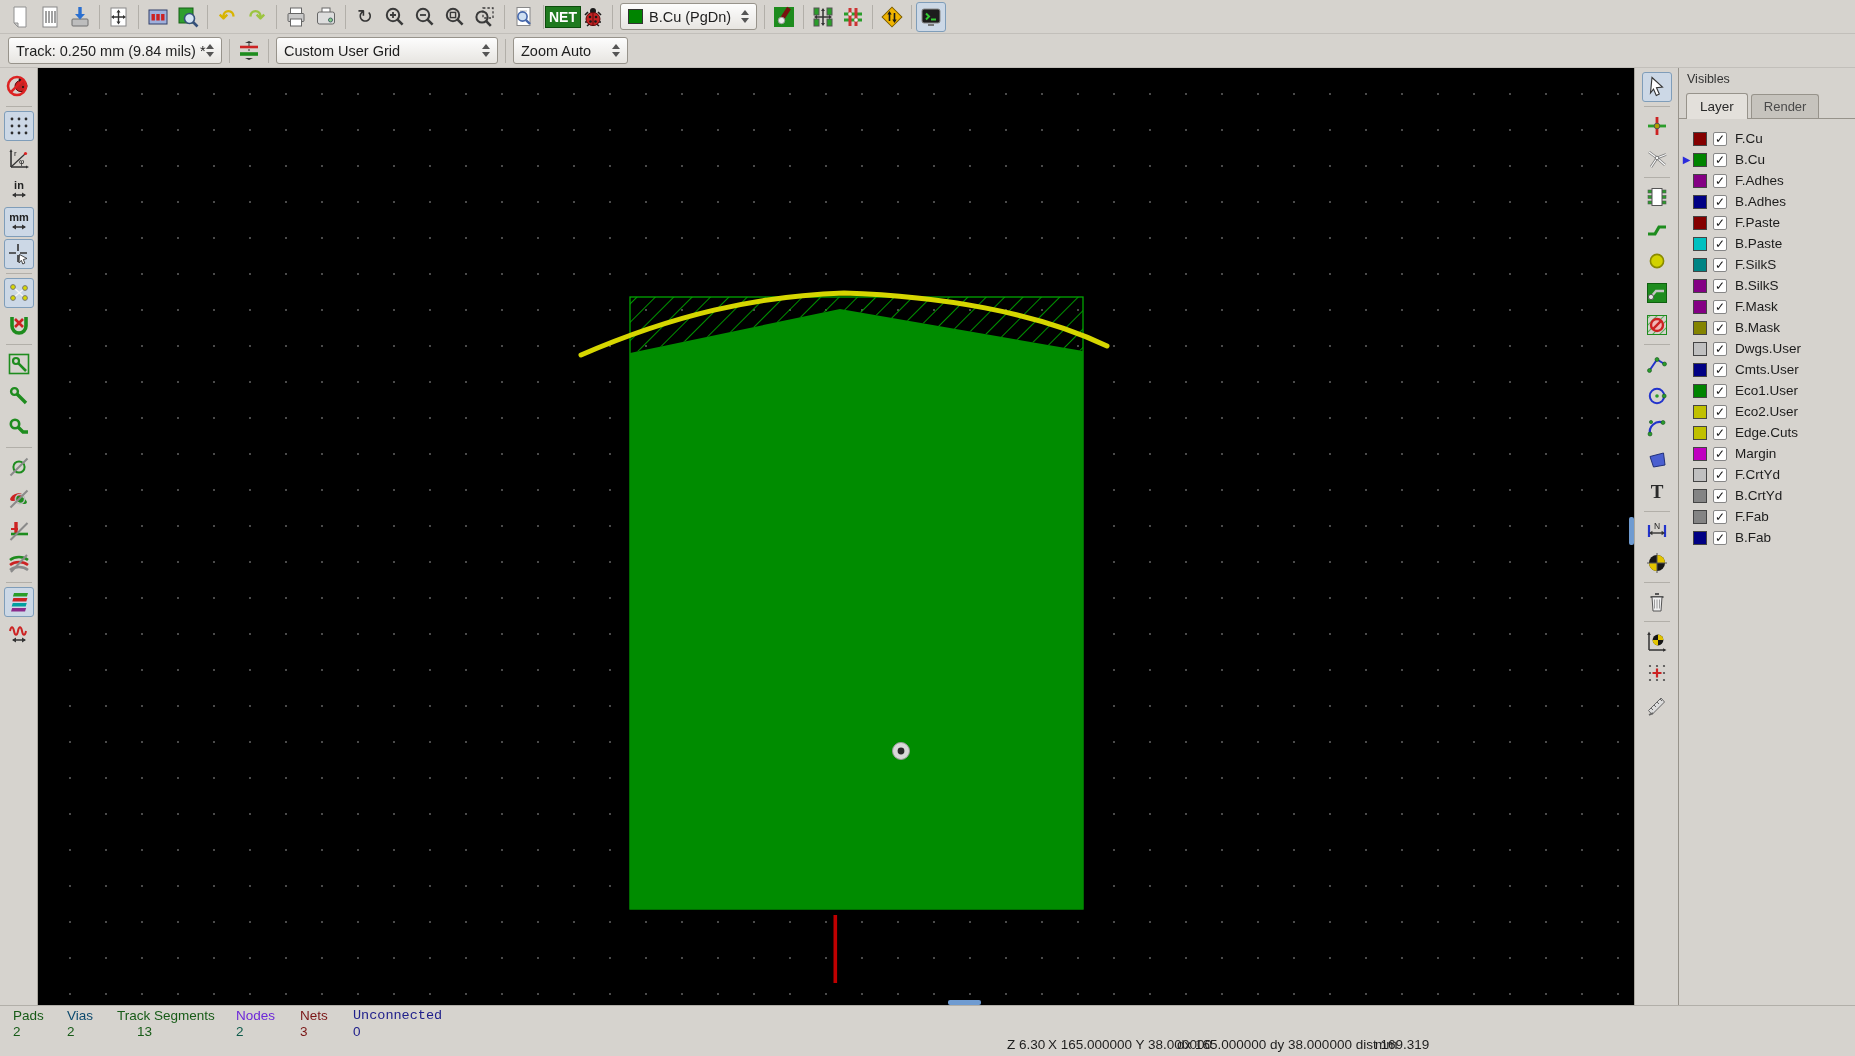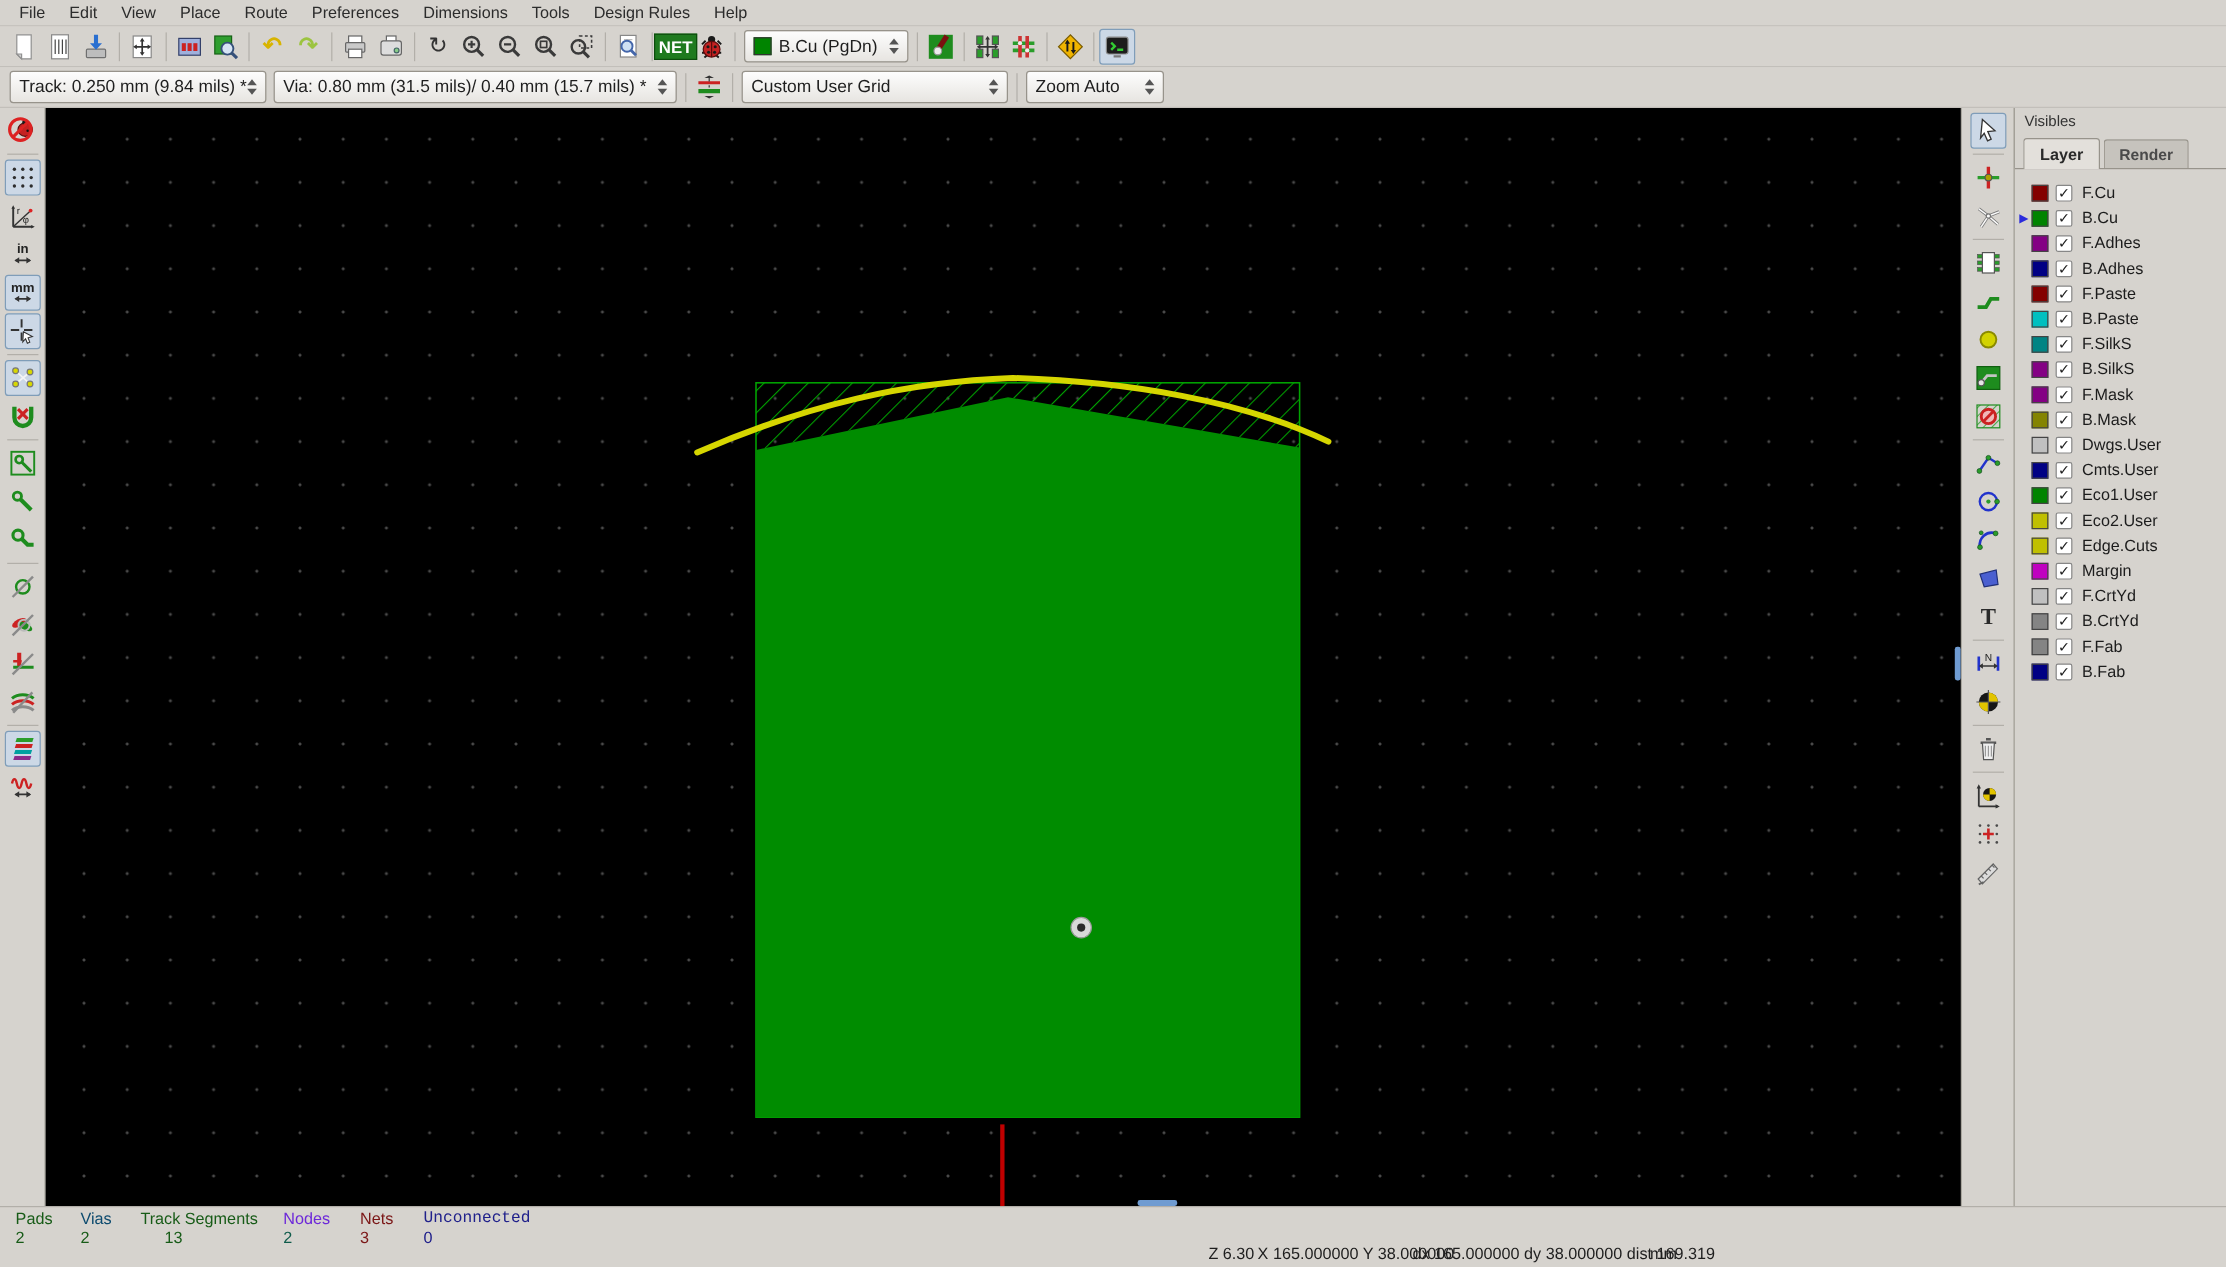--- a/index.html
+++ b/index.html
@@ -36,21 +36,21 @@
   .canvas { position:relative; flex:1; background:#000; overflow:hidden;
     background-image: radial-gradient(circle, #4a4a4a 1px, transparent 1.5px);
     background-size:36px 36px; background-position:14px 8px; }
   .canvas svg { position:absolute; left:0; top:0; }
   .hthumb { position:absolute; left:910px; bottom:0; width:33px; height:5px; background:#6f9bd1; border-radius:2px; }
   .vthumb { position:absolute; right:0; top:449px; width:5px; height:28px; background:#6f9bd1; border-radius:2px; }
 
   
   .visibles-panel { width:177px; background:#d6d3ce; border-left:1px solid #97938b; display:flex; flex-direction:column; }
   .visibles-title { font-size:12.5px; color:#333; padding:4px 8px 2px 8px; }
-  .tabs { display:flex; align-items:flex-end; padding:4px 0 0 7px; position:relative; z-index:2;font-weight:bold; }
+  .tabs { display:flex; align-items:flex-end; padding:4px 0 0 7px; position:relative; z-index:2; }
   .tab { border:1px solid #97938b; border-bottom:none; border-radius:3px 3px 0 0; font-size:13.5px; color:#2a2a2a; }
   .tab.active { background:#e3e0db; padding:5px 13px; position:relative; top:1px; }
   .tab.inactive { background:#c6c3bd; color:#4a4a4a; padding:4px 12px; margin-left:3px; font-size:13px; }
   .tab-content { border-top:1px solid #97938b; flex:1; padding-top:9px; background:#d6d3ce; }
   .layer-row { display:flex; align-items:center; height:21px; padding-left:1px; }
   .cur-arrow { width:13px; font-size:10px; color:#2b2bdc; text-align:center; }
   .layer-row .swatch { width:14px; height:14px; border:1px solid #444; flex:0 0 auto; }
   .cbx { width:14px; height:14px; background:#fff; border:1px solid #878787; border-radius:2px; margin-left:6px; font-size:12px; line-height:12px; text-align:center; color:#1a1a1a; flex:0 0 auto; }
   .layer-label { margin-left:8px; font-size:13.5px; color:#1c1c1c; white-space:nowrap; }
 
@@ -60,32 +60,20 @@
   .stat { margin-right:0; }
   .stat div { line-height:16px; }
   .stat-pads{width:54px}.stat-vias{width:50px}.stat-track-segments{width:119px}.stat-nodes{width:64px}.stat-nets{width:53px}.stat-unconnected{width:100px}
   .coordline span { position:absolute; top:31px; color:#1e1e1e; white-space:nowrap; }
 </style>
 </head>
 <body>
 
 <div class="window">
 
-  <div class="menubar">
-      <span class="menu-item">File</span>
-      <span class="menu-item">Edit</span>
-      <span class="menu-item">View</span>
-      <span class="menu-item">Place</span>
-      <span class="menu-item">Route</span>
-      <span class="menu-item">Preferences</span>
-      <span class="menu-item">Dimensions</span>
-      <span class="menu-item">Tools</span>
-      <span class="menu-item">Design Rules</span>
-      <span class="menu-item">Help</span>
-    </div>
 
   <div class="toolbar">
     <div class="tb">
         <svg width="24" height="24" viewBox="0 0 24 24">
           <path d="M6 2h12v20H10l-4-4z" fill="#fff" stroke="#909090"></path>
           <path d="M6 18h4v4z" fill="#cfcfcf" stroke="#909090"></path>
         </svg>
       </div>
     <div class="tb">
         <svg width="24" height="24" viewBox="0 0 24 24">
@@ -254,27 +242,20 @@
           <path d="M7 8.5l3 3-3 3" stroke="#3c3" stroke-width="2" fill="none"></path>
           <path d="M12 14.5h5" stroke="#3c3" stroke-width="2"></path>
           <path d="M9 20h6" stroke="#777" stroke-width="2"></path>
         </svg>
       </div>
   </div>
 
   <div class="toolbar">
     <div class="combo" style="min-width:214px;">
       <span>Track: 0.250 mm (9.84 mils) *</span>
-      <span class="spin" style="margin-left:auto;">
-          <i class="up"></i>
-          <i class="dn"></i>
-        </span>
-    </div>
-    <div class="combo" style="min-width:336px;">
-      <span>Via: 0.80 mm (31.5 mils)/ 0.40 mm (15.7 mils) *</span>
       <span class="spin" style="margin-left:auto;">
           <i class="up"></i>
           <i class="dn"></i>
         </span>
     </div>
     <div class="vsep"></div>
     <div class="tb">
         <svg width="24" height="24" viewBox="0 0 24 24">
           <path d="M3 8h18" stroke="#c22" stroke-width="2.6"></path>
           <path d="M3 15h18" stroke="#1e8c1e" stroke-width="3.6"></path>

